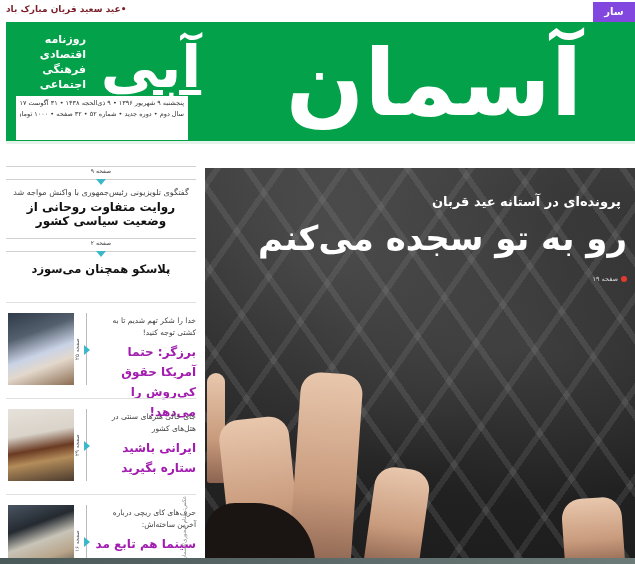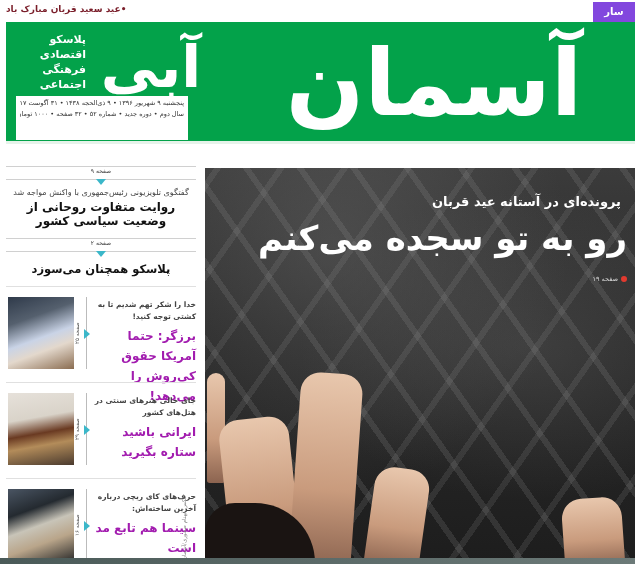--- a/index.html
+++ b/index.html
@@ -6,45 +6,45 @@
     html, body { width: 635px; height: 564px; overflow: hidden; background: #ffffff; }
     body { position: relative; font-family: "DejaVu Sans", sans-serif; }
 
     .topbar { position: absolute; left: 0; top: 0; width: 635px; height: 18px; background: #fff; }
     .eid-note { position: absolute; left: 6px; top: 4px; font-size: 9px; font-weight: bold; color: #7a1e2a; direction: rtl; }
     .corner-tag { position: absolute; right: 0; top: 2px; width: 42px; height: 20px; background: #6d28d9; color: #fff; font-size: 10px; font-weight: bold; text-align: center; line-height: 20px; opacity: 0.85; }
 
     .masthead { position: absolute; left: 6px; top: 22px; width: 629px; height: 122px; background: #03a24a; border-bottom: 3px solid #e6f3ea; }
     .logo-main { position: absolute; right: 6px; top: 8px; width: 390px; height: 106px; display: flex; align-items: center; justify-content: center; color: #ffffff; font-size: 92px; font-weight: bold; direction: rtl; letter-spacing: 6px; font-family: "DejaVu Sans", sans-serif; }
 
-    .logo-abi { position: absolute; left: 80px; top: 10px; width: 130px; height: 70px; color: #fff; font-size: 58px; font-weight: bold; direction: rtl; text-align: center; line-height: 70px; }
+    .logo-abi { position: absolute; left: 80px; top: 10px; width: 130px; height: 70px; color: #fff; font-size: 58px; font-weight: bold; direction: rtl; text-align: center; line-height: 70px; text-decoration: underline; }
     .tagline { position: absolute; left: 14px; top: 10px; width: 66px; color: #fff; font-size: 11px; font-weight: bold; line-height: 15px; direction: rtl; text-align: right; }
 
     .dateline { position: absolute; left: 10px; top: 74px; width: 172px; height: 44px; background: #ffffff; padding: 2px 4px; }
     .dateline .fa { font-size: 6.5px; color: #333; direction: rtl; text-align: right; line-height: 11px; white-space: nowrap; overflow: hidden; }
     .dateline .en { font-family: "DejaVu Sans Mono", monospace; font-size: 8px; color: #333; line-height: 14px; white-space: nowrap; letter-spacing: 0.2px; }
 
     .sidebar { position: absolute; left: 6px; top: 166px; width: 190px; height: 398px; }
     .page-ref { position: relative; height: 14px; border-top: 1px solid #d0d0d0; border-bottom: 1px solid #d0d0d0; margin-bottom: 6px; }
     .page-ref .label { position: absolute; left: 50%; top: 0; transform: translateX(-50%); font-size: 6px; color: #3a3a3a; background: #fff; padding: 0 4px; direction: rtl; }
     .page-ref .tri { position: absolute; left: 50%; bottom: -6px; transform: translateX(-50%); width: 0; height: 0; border-left: 5px solid transparent; border-right: 5px solid transparent; border-top: 6px solid #3bb7c9; }
     .kicker { font-size: 8px; color: #444; direction: rtl; text-align: center; margin-top: 8px; }
     .headline { font-size: 12px; font-weight: bold; color: #111; direction: rtl; text-align: center; margin-top: 3px; }
-    .headline.sm { font-size: 11.5px; margin-top: 10px; margin-bottom: 10px; text-align: center; }
+    .headline.sm { font-size: 11.5px; margin-top: 10px; margin-bottom: 26px; text-align: center; }
 
     .thumb-story { position: relative; height: 90px; margin-top: 6px; border-top: 1px solid #e0e0e0; }
     .thumb { position: absolute; left: 2px; top: 10px; width: 66px; height: 72px; }
     .thumb.p1 { background: linear-gradient(160deg, #2f3a4a 0%, #55606e 30%, #c9d3e6 55%, #e3d8cc 70%, #8a6c50 100%); }
     .thumb.p2 { background: linear-gradient(170deg, #e6e1da 0%, #d9d3c9 35%, #6a3a22 55%, #b38c5a 70%, #4a3a2e 100%); }
     .thumb.p3 { background: linear-gradient(160deg, #4a5563 0%, #242a30 30%, #c8c4b8 50%, #b9a58a 70%, #2a2a2a 100%); }
     .vdiv { position: absolute; left: 80px; top: 10px; width: 1px; height: 72px; background: #bbb; }
     .side-ref { position: absolute; left: 68px; top: 26px; width: 10px; height: 40px; font-size: 5.5px; color: #555; writing-mode: vertical-rl; transform: rotate(180deg); text-align: center; }
     .side-tri { position: absolute; left: 78px; top: 42px; width: 0; height: 0; border-top: 5px solid transparent; border-bottom: 5px solid transparent; border-left: 6px solid #3bb7c9; }
     .thumb-text { position: absolute; left: 86px; top: 12px; width: 104px; direction: rtl; text-align: right; }
-    .thumb-text .k { font-size: 7.5px; color: #444; line-height: 12px; font-weight: bold; }
+    .thumb-text .k { font-size: 7.5px; color: #444; line-height: 12px; }
     .thumb-text .h { font-size: 12px; font-weight: bold; color: #a21caf; line-height: 20px; margin-top: 3px; text-align: right; }
 
     .hero { position: absolute; left: 205px; top: 168px; width: 430px; height: 396px; overflow: hidden;
       background:
         radial-gradient(ellipse at 30% 20%, rgba(120,120,120,0.35), transparent 55%),
         radial-gradient(ellipse at 75% 45%, rgba(110,110,110,0.3), transparent 50%),
         linear-gradient(180deg, #3b3b3b 0%, #2b2b2b 40%, #1d1d1d 100%); }
     .hero::before { content: ""; position: absolute; inset: 0;
       background:
         repeating-linear-gradient(55deg, transparent 0 38px, rgba(150,150,150,0.18) 38px 44px),
@@ -60,21 +60,21 @@
 </head>
 <body>
 
 <div class="topbar">
   <span class="eid-note">•عید سعید قربان مبارک باد</span>
   <span class="corner-tag">سار</span>
 </div>
 
 <div class="masthead">
   <div class="tagline">
-    <div>پلاسکو</div>
+    <div>روزنامه</div>
     <div>اقتصادی</div>
     <div>فرهنگی</div>
     <div>اجتماعی</div>
   </div>
   <div class="logo-abi">آبی</div>
   <div class="logo-main">آسمان</div>
   <div class="dateline">
     <div class="fa">پنجشنبه ۹ شهریور ۱۳۹۶ • ۹ ذی‌الحجه ۱۴۳۸ • ۳۱ آگوست ۲۰۱۷</div>
     <div class="fa">سال دوم • دوره جدید • شماره ۵۲ • ۳۲ صفحه • ۱۰۰۰ تومان</div>
   </div>

